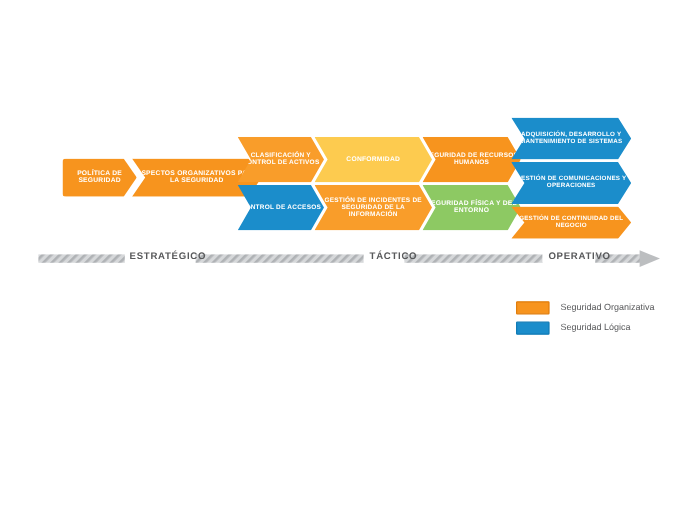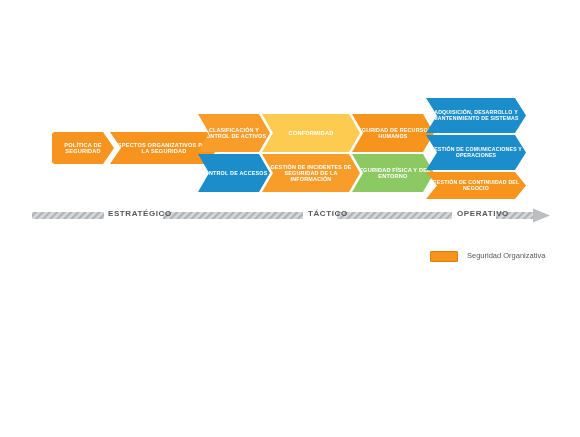--- a/index.html
+++ b/index.html
@@ -184,15 +184,19 @@
 
   <div class="tl-label" style="left:108px;">ESTRATÉGICO</div>
   <div class="tl-label" style="left:308px;">TÁCTICO</div>
   <div class="tl-label" style="left:457px;text-align:center;">OPERATIVO</div>
 
   <div id="legend">
     <div class="leg-row">
       <span class="leg-sw s-org"></span>
       <span class="leg-txt">Seguridad Organizativa</span>
     </div>
+    <div class="leg-row">
+      <span class="leg-sw s-log"></span>
+      <span class="leg-txt">Seguridad Lógica</span>
+    </div>
   </div>
 
 </div>
 
 </body></html>

